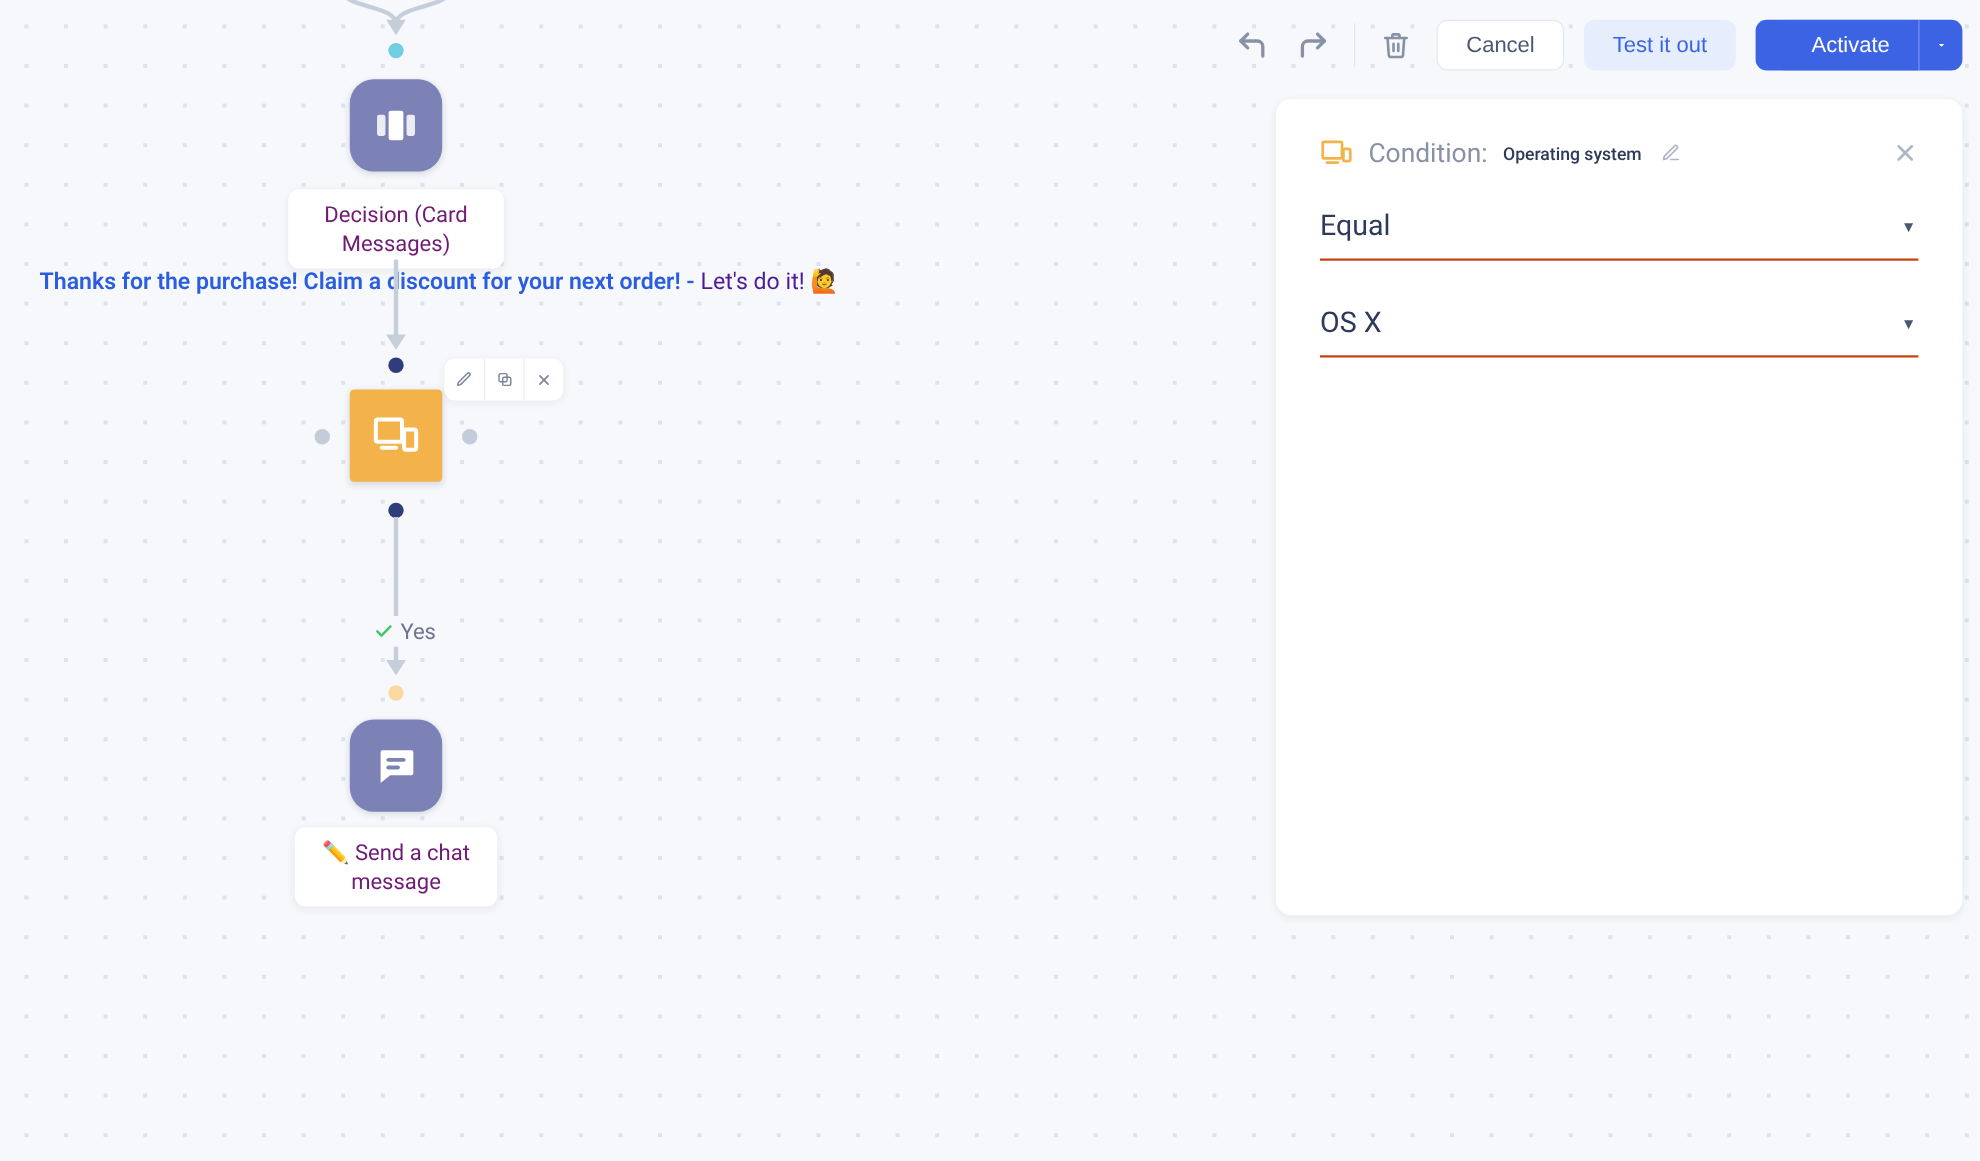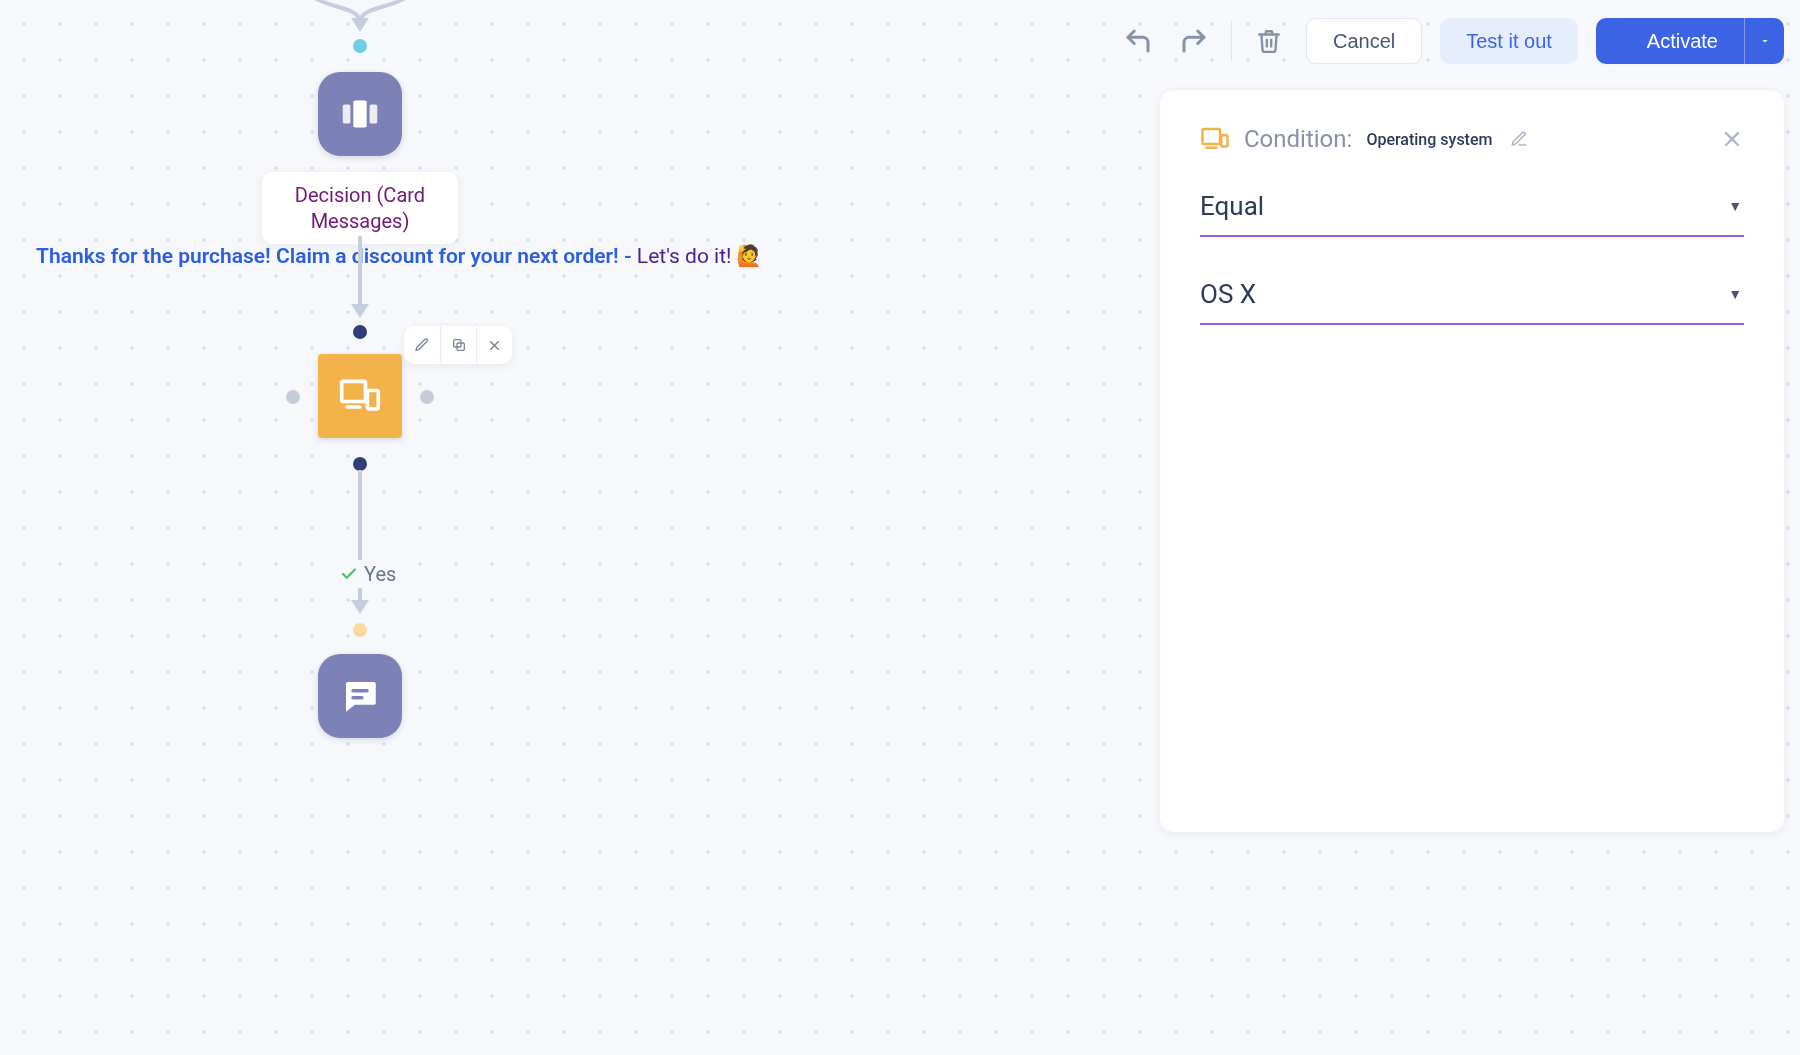--- a/index.html
+++ b/index.html
@@ -118,21 +118,21 @@
     color: var(--grey-text);
     font-size: 19px;
     margin-bottom: 6px;
   }
   .select {
     display: flex; align-items: center; justify-content: space-between;
     width: 100%;
     font-size: 26px;
     color: var(--dark);
     padding: 10px 2px 14px 0;
-    border-bottom: 2px solid #8b5cf6;
+    border-bottom: 2px solid #c2410c;
     margin-bottom: 32px;
     cursor: pointer;
   }
   .select .caret { font-size: 14px; color: #4a5672; }
 
   
   .flow {
     position: absolute; inset: 0;
     z-index: 10;
   }
@@ -374,14 +374,18 @@
 
   <div class="node purple" style="left:318px; top:654px;">
     <span>
       <svg width="42" height="42" viewBox="0 0 24 24" fill="currentColor">
           <path d="M4 4h16a1 1 0 0 1 1 1v11a1 1 0 0 1-1 1H9l-5 4V5a1 1 0 0 1 1-1z"></path>
           <rect x="7" y="8" width="10" height="2" rx="1" fill="#7c81b6"></rect>
           <rect x="7" y="12" width="7" height="2" rx="1" fill="#7c81b6"></rect>
         </svg>
     </span>
   </div>
+  <div class="label-box" style="left:268px; top:752px; width:184px;">
+    <span>✏️</span>
+    <span>Send a chat message</span>
+  </div>
 
 </div>
 
 </body></html>

